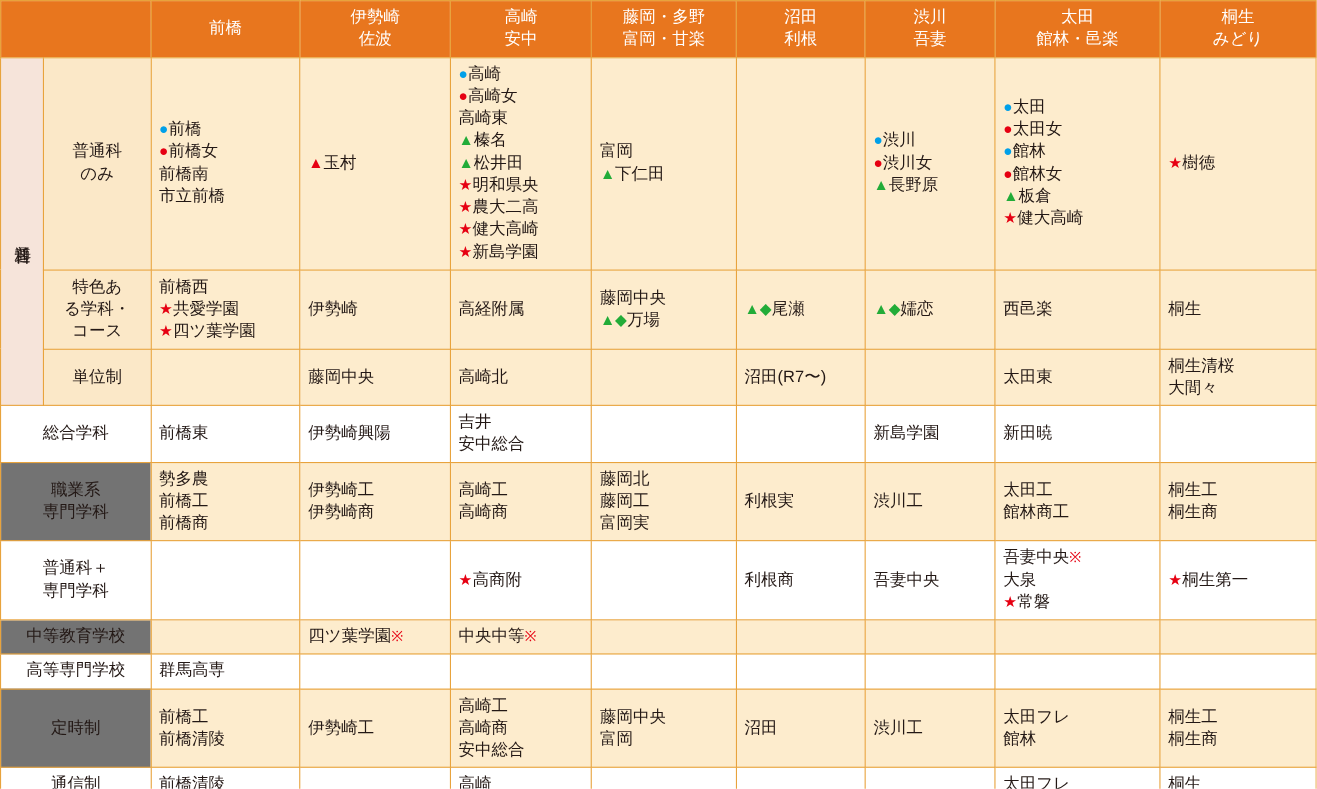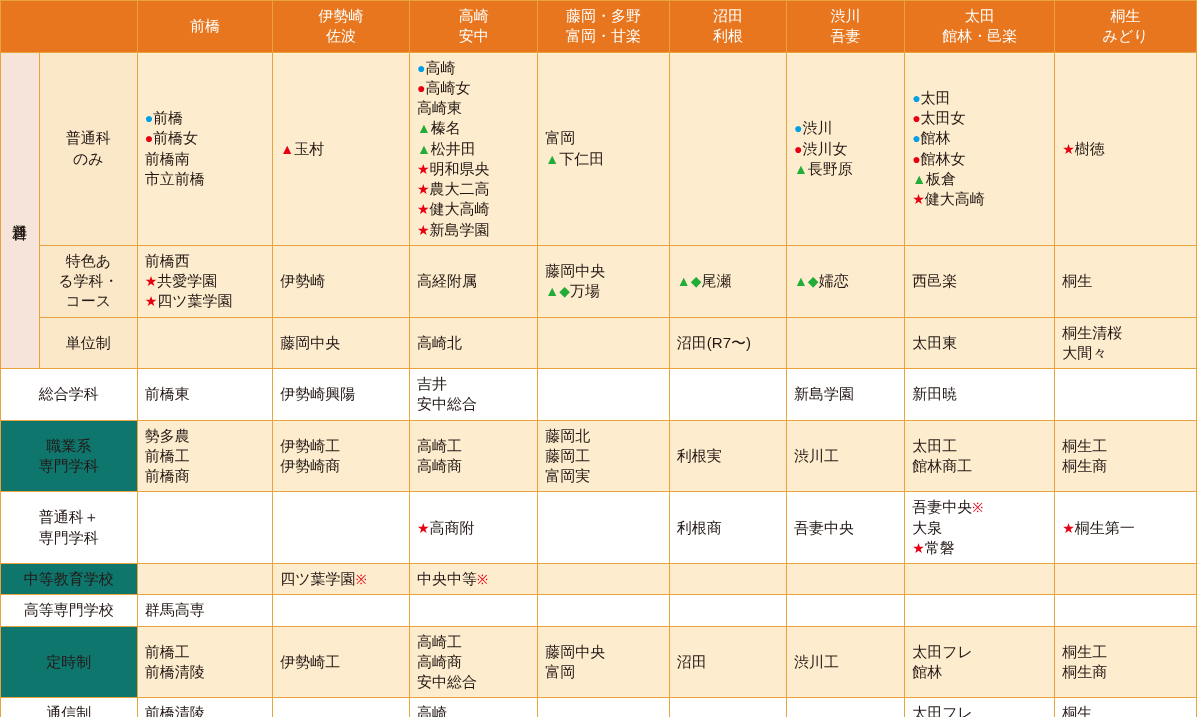--- a/index.html
+++ b/index.html
@@ -51,21 +51,21 @@
     color: #231815;
   }
   .sub {
     background: #fbe8c8;
     text-align: center;
     width: 95px;
     font-size: 15px;
     color: #231815;
   }
   .rowlabel {
-    background: #0f766e;
+    background: #737373;
     text-align: center;
     font-size: 15px;
     color: #231815;
   }
   .rowlabel-white {
     background: #ffffff;
     text-align: center;
     font-size: 15px;
     color: #231815;
     margin-left: 19px;

